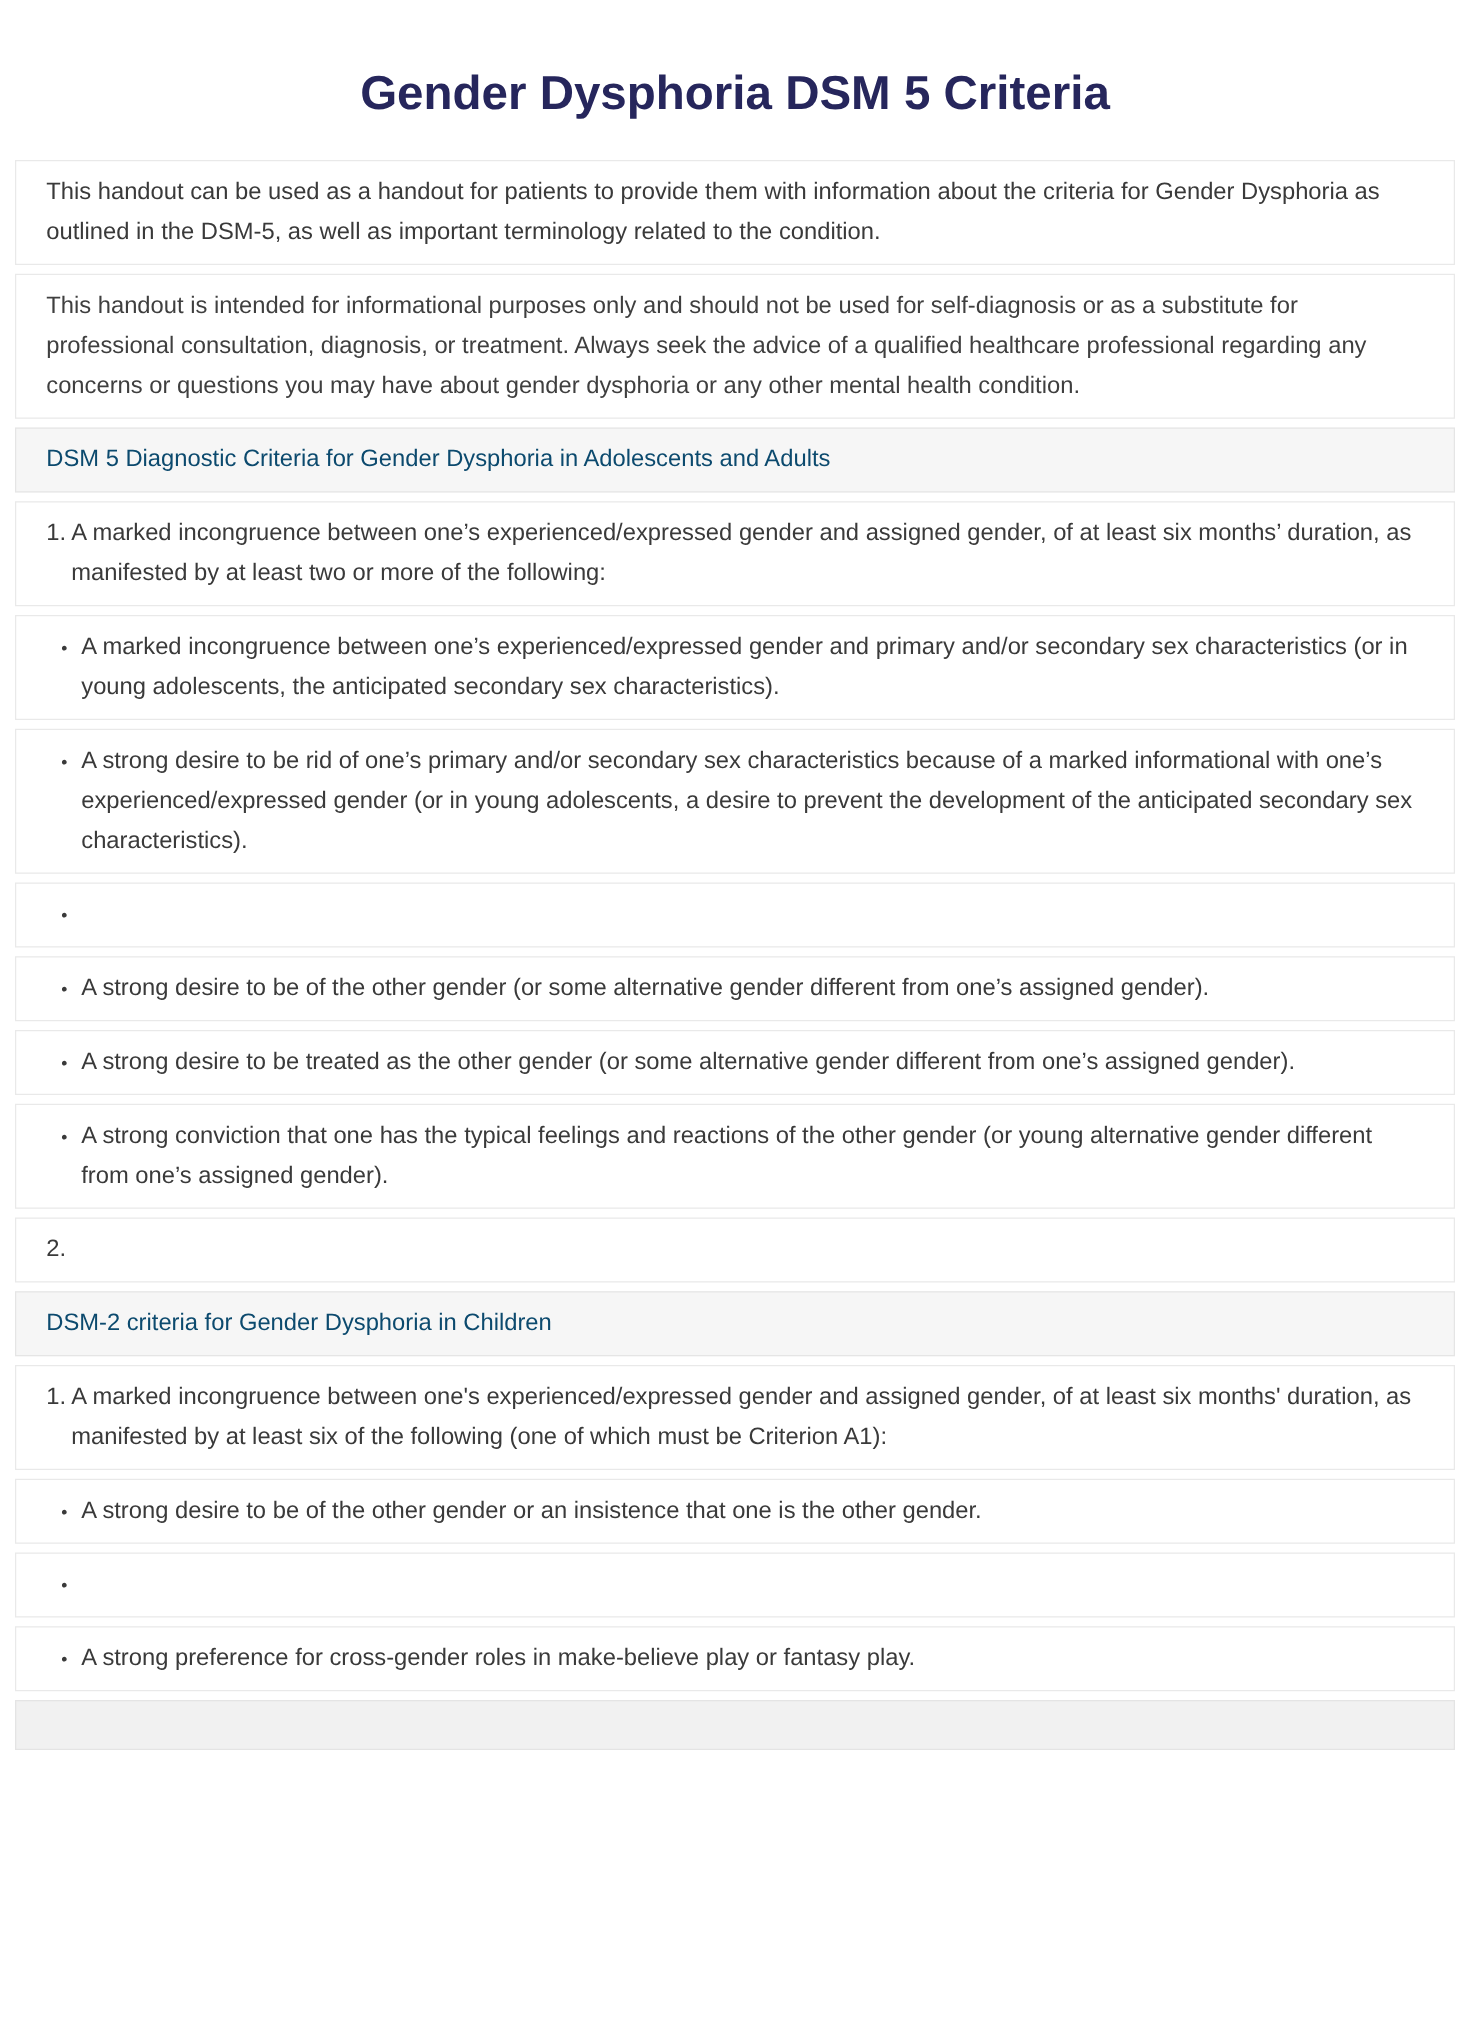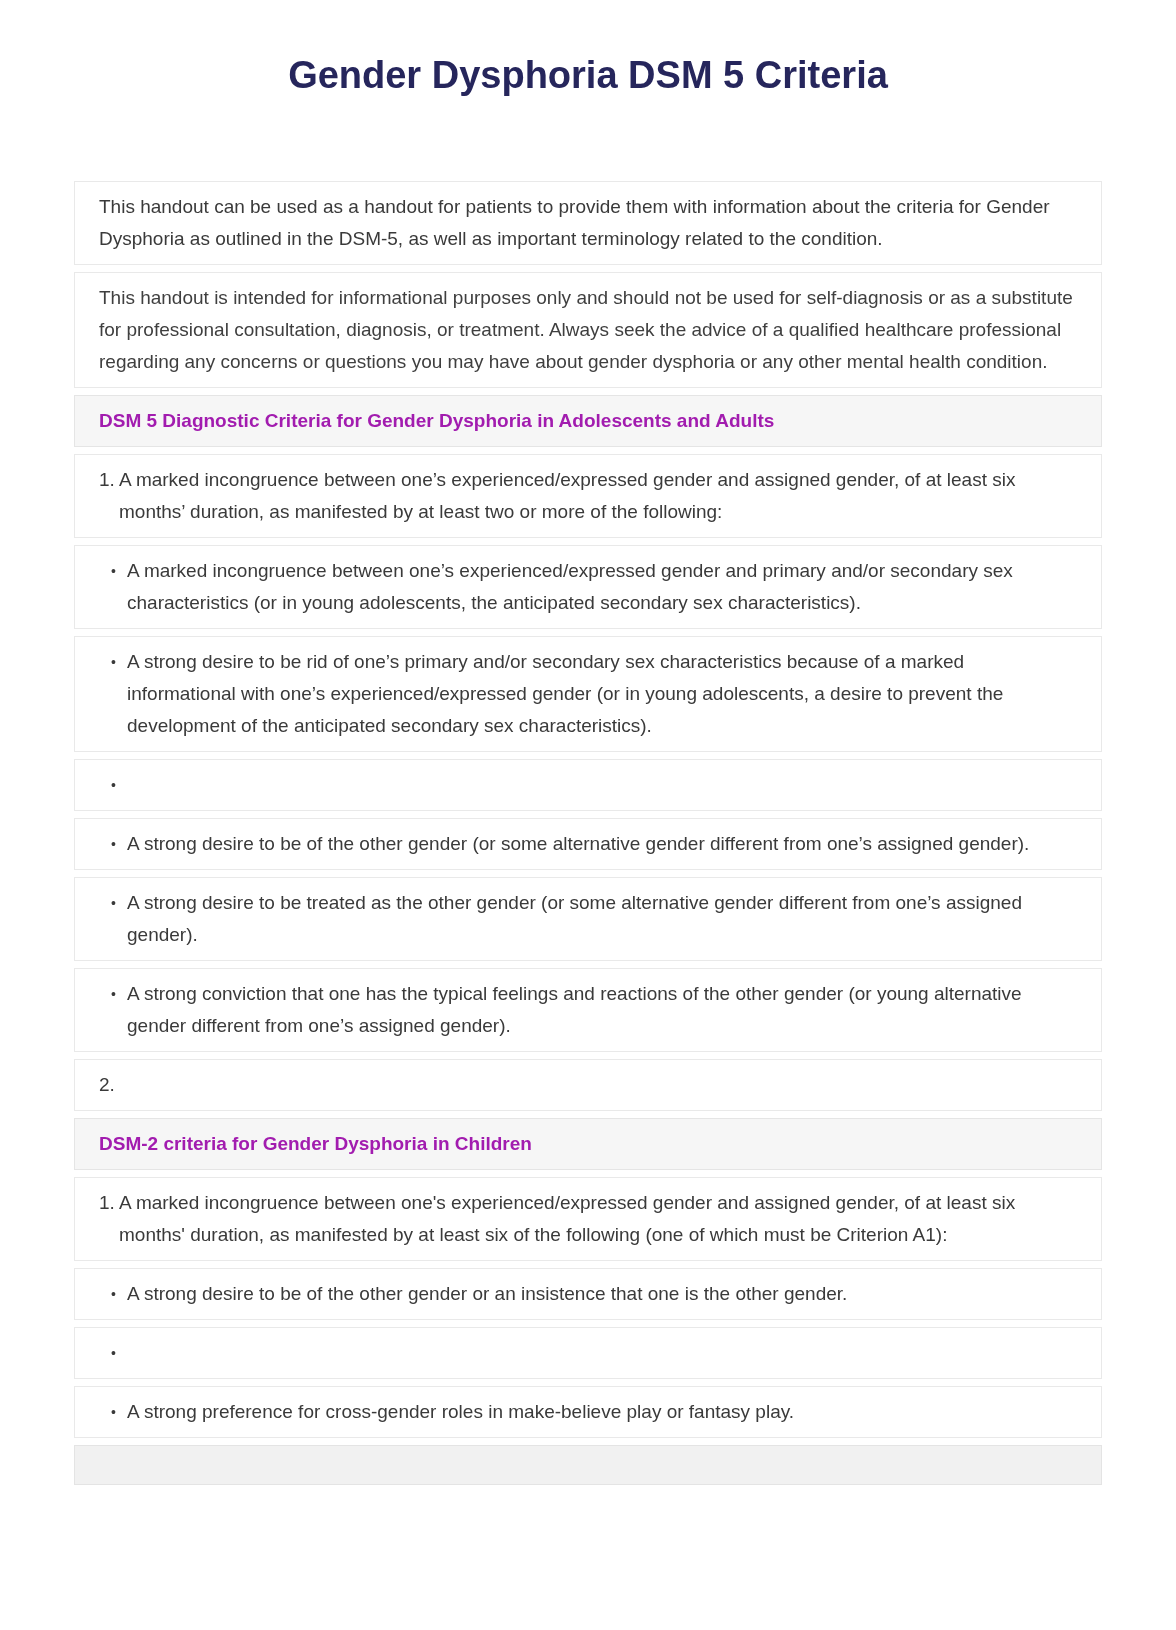--- a/index.html
+++ b/index.html
@@ -6,46 +6,46 @@
   html, body { margin: 0; padding: 0; }
   body {
     width: 1176px;
     height: 1630px;
     overflow: hidden;
     background: #ffffff;
     font-family: "Liberation Sans", "DejaVu Sans", sans-serif;
     color: #3a3a3a;
   }
   .page-title {
-    margin: 52px 0 82px;
+    margin: 52px 0 29px;
     text-align: center;
     font-size: 38px;
     line-height: 47px;
     font-weight: 700;
     color: #26265c;
   }
   .content {
-    width: 1028px;
+    width: 1152px;
     margin: 0 auto;
   }
   .block {
     border: 1px solid #e9e9e9;
     background: #ffffff;
     padding: 9px 24px;
     margin-bottom: 7px;
     font-size: 19px;
     line-height: 32px;
   }
   .block p { margin: 0; }
   .block.em { color: #3f3f3f; }
   .block.heading {
     background: #f6f6f6;
     border-color: #e5e5e5;
-    font-weight: 700;
-    color: #a21caf;
+    font-weight: 400;
+    color: #0c4a6e;
     padding: 10px 24px;
     line-height: 30px;
   }
   .block.item { display: flex; }
   .item .num { flex: 0 0 20px; }
   .item .itext { flex: 1; }
   .block.bullet { display: flex; padding-left: 36px; }
   .bullet .marker {
     flex: 0 0 16px;
     font-size: 14px;

